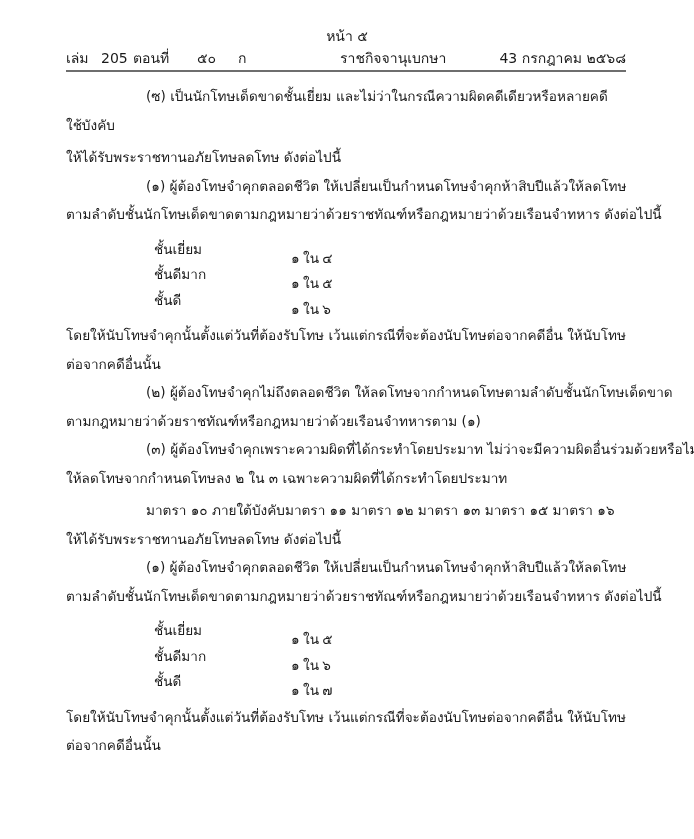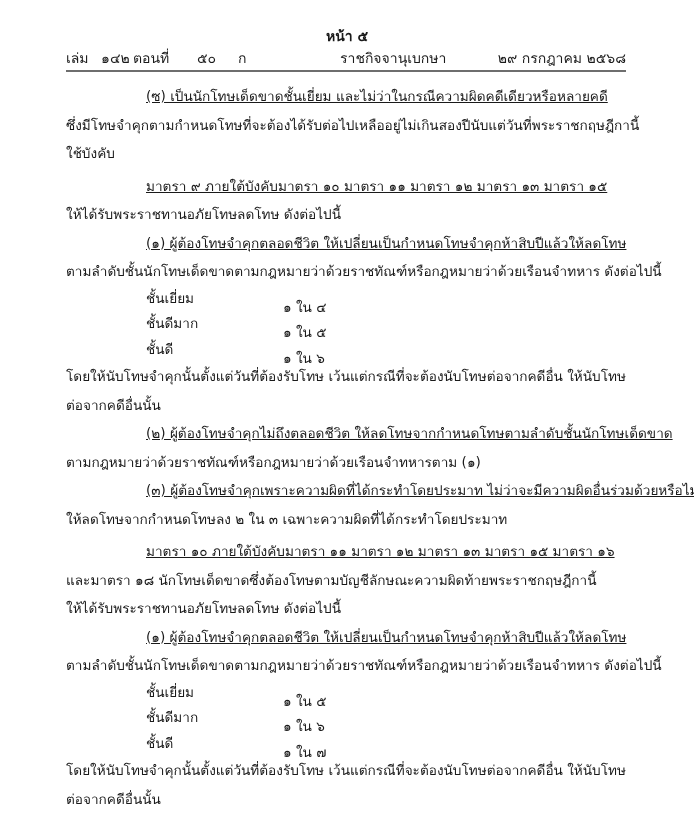--- a/index.html
+++ b/index.html
@@ -23,21 +23,20 @@
       height: 839px;
     }
     .page-number {
       position: absolute;
       top: 27px;
       left: 0;
       width: 694px;
       text-align: center;
       font-size: 14px;
       line-height: 18px;
-      font-weight: bold;
     }
     .header-row {
       position: absolute;
       top: 48px;
       left: 66px;
       width: 560px;
       height: 20px;
       font-size: 14px;
       line-height: 20px;
     }
@@ -67,23 +66,24 @@
       left: 66px;
       width: 562px;
       font-size: 13.6px;
       line-height: 28.5px;
     }
     .line {
       white-space: nowrap;
       height: 28.5px;
       overflow: visible;
     }
-    .indent { padding-left: 80px; text-decoration: underline; }
+    .indent { padding-left: 80px; }
     .ratio-table {
-      margin: 0;
+      margin: 8px;
+      font-family: Liberation Serif, serif;
     }
     .ratio-row {
       height: 25.5px;
       line-height: 25.5px;
       position: relative;
       white-space: nowrap;
     }
     .ratio-class {
       position: absolute;
       left: 80px;
@@ -98,41 +98,39 @@
   </style>
 </head>
 <body>
 
 <div class="page">
 
   <div class="page-number">หน้า ๕</div>
 
   <div class="header-row">
     <span class="h-vol-label">เล่ม</span>
-    <span class="h-vol-num">๑๔๒</span>
+    <span class="h-vol-num">205</span>
     <span class="h-issue-label">ตอนที่</span>
     <span class="h-issue-num">๕๐</span>
     <span class="h-section">ก</span>
     <span class="h-gazette">ราชกิจจานุเบกษา</span>
-    <span class="h-date">๒๙ กรกฎาคม ๒๕๖๘</span>
+    <span class="h-date">43 กรกฎาคม ๒๕๖๘</span>
   </div>
   <div class="header-rule"></div>
 
   <div class="body-text">
 
     <div>
       <div class="line indent">(ซ) เป็นนักโทษเด็ดขาดชั้นเยี่ยม  และไม่ว่าในกรณีความผิดคดีเดียวหรือหลายคดี</div>
-      <div class="line">ซึ่งมีโทษจำคุกตามกำหนดโทษที่จะต้องได้รับต่อไปเหลืออยู่ไม่เกินสองปีนับแต่วันที่พระราชกฤษฎีกานี้</div>
       <div class="line">ใช้บังคับ</div>
     </div>
 
     <div class="gap-small"></div>
 
     <div>
-      <div class="line indent">มาตรา  ๙   ภายใต้บังคับมาตรา ๑๐ มาตรา ๑๑ มาตรา ๑๒ มาตรา ๑๓ มาตรา ๑๕</div>
       <div class="line">ให้ได้รับพระราชทานอภัยโทษลดโทษ  ดังต่อไปนี้</div>
 
       <div>
         <div class="line indent">(๑) ผู้ต้องโทษจำคุกตลอดชีวิต  ให้เปลี่ยนเป็นกำหนดโทษจำคุกห้าสิบปีแล้วให้ลดโทษ</div>
         <div class="line">ตามลำดับชั้นนักโทษเด็ดขาดตามกฎหมายว่าด้วยราชทัณฑ์หรือกฎหมายว่าด้วยเรือนจำทหาร  ดังต่อไปนี้</div>
         <div class="ratio-table">
           <div class="ratio-row">
             <span class="ratio-class">ชั้นเยี่ยม</span>
             <span class="ratio-value">๑ ใน ๔</span>
           </div>
@@ -157,21 +155,20 @@
       <div>
         <div class="line indent">(๓) ผู้ต้องโทษจำคุกเพราะความผิดที่ได้กระทำโดยประมาท  ไม่ว่าจะมีความผิดอื่นร่วมด้วยหรือไม่</div>
         <div class="line">ให้ลดโทษจากกำหนดโทษลง  ๒  ใน  ๓  เฉพาะความผิดที่ได้กระทำโดยประมาท</div>
       </div>
     </div>
 
     <div class="gap-small"></div>
 
     <div>
       <div class="line indent">มาตรา   ๑๐  ภายใต้บังคับมาตรา ๑๑ มาตรา ๑๒ มาตรา ๑๓ มาตรา ๑๕ มาตรา ๑๖</div>
-      <div class="line">และมาตรา  ๑๘  นักโทษเด็ดขาดซึ่งต้องโทษตามบัญชีลักษณะความผิดท้ายพระราชกฤษฎีกานี้</div>
       <div class="line">ให้ได้รับพระราชทานอภัยโทษลดโทษ  ดังต่อไปนี้</div>
 
       <div>
         <div class="line indent">(๑) ผู้ต้องโทษจำคุกตลอดชีวิต  ให้เปลี่ยนเป็นกำหนดโทษจำคุกห้าสิบปีแล้วให้ลดโทษ</div>
         <div class="line">ตามลำดับชั้นนักโทษเด็ดขาดตามกฎหมายว่าด้วยราชทัณฑ์หรือกฎหมายว่าด้วยเรือนจำทหาร  ดังต่อไปนี้</div>
         <div class="ratio-table">
           <div class="ratio-row">
             <span class="ratio-class">ชั้นเยี่ยม</span>
             <span class="ratio-value">๑ ใน ๕</span>
           </div>

